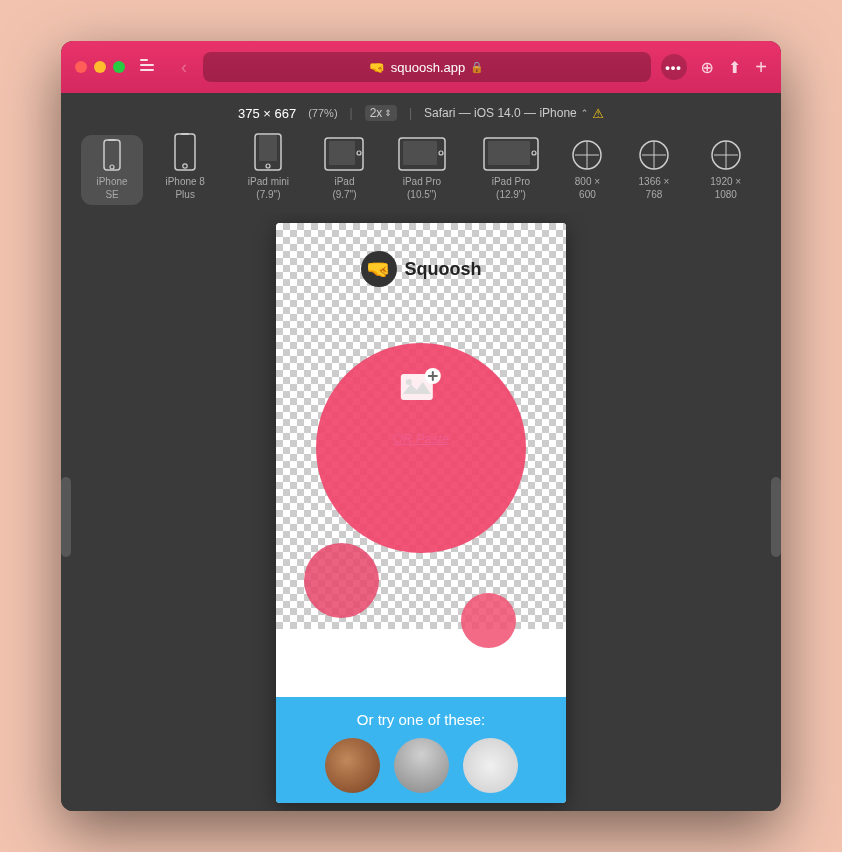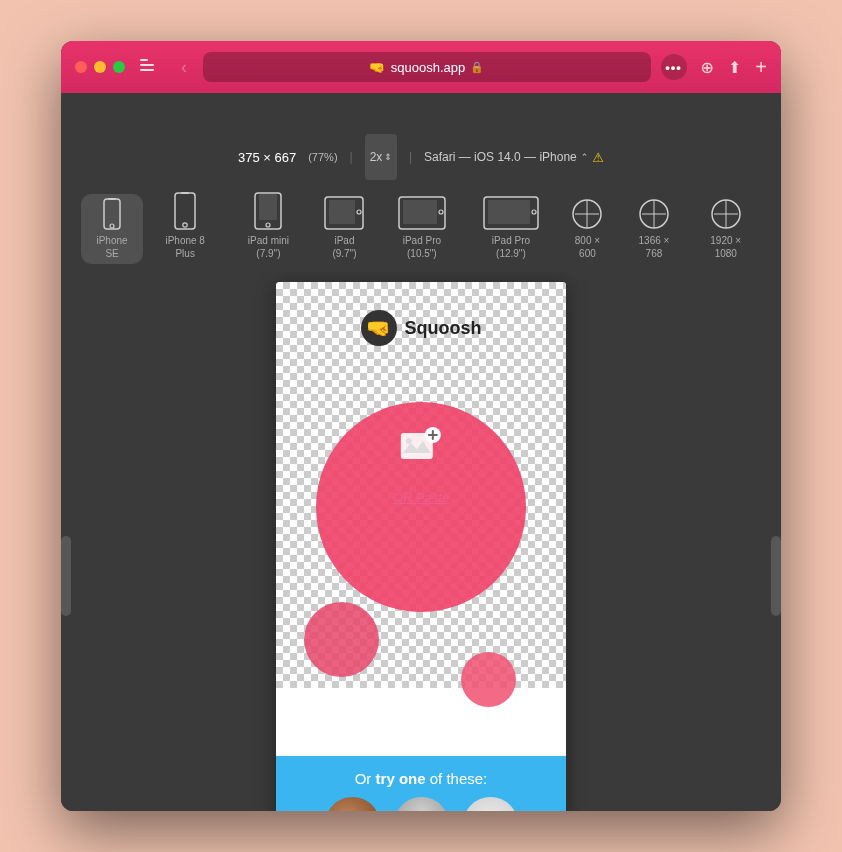--- a/index.html
+++ b/index.html
@@ -132,39 +132,38 @@
       flex-direction: column;
       align-items: center;
       gap: 8px;
     }
     .dimensions-bar {
       display: flex;
       align-items: center;
       gap: 12px;
       color: #ccc;
       font-size: 12px;
-      margin-top: 29px;
     }
     .dim-size {
       color: #fff;
       font-size: 13px;
       font-weight: 500;
     }
     .dim-percent {
       color: #bbb;
       font-size: 11px;
     }
     .dim-sep {
       color: #666;
     }
     .dim-scale {
       color: #ccc;
       background: rgba(255,255,255,0.1);
       border-radius: 4px;
-      padding: 16px 5px;
+      padding: 1px 5px;
       font-size: 12px;
       display: flex;
       align-items: center;
       gap: 2px;
     }
     .dim-browser {
       color: #ccc;
       font-size: 12px;
       display: flex;
       align-items: center;
@@ -378,21 +377,21 @@
       display: flex;
       flex-direction: column;
       align-items: center;
       gap: 10px;
     }
     .try-text {
       color: #fff;
       font-size: 15px;
     }
     .try-text strong {
-      font-weight: 700;
+      font-weight: 400;
     }
     .try-images {
       display: flex;
       gap: 14px;
     }
     .try-img-circle {
       width: 55px;
       height: 55px;
       border-radius: 50%;
       overflow: hidden;

